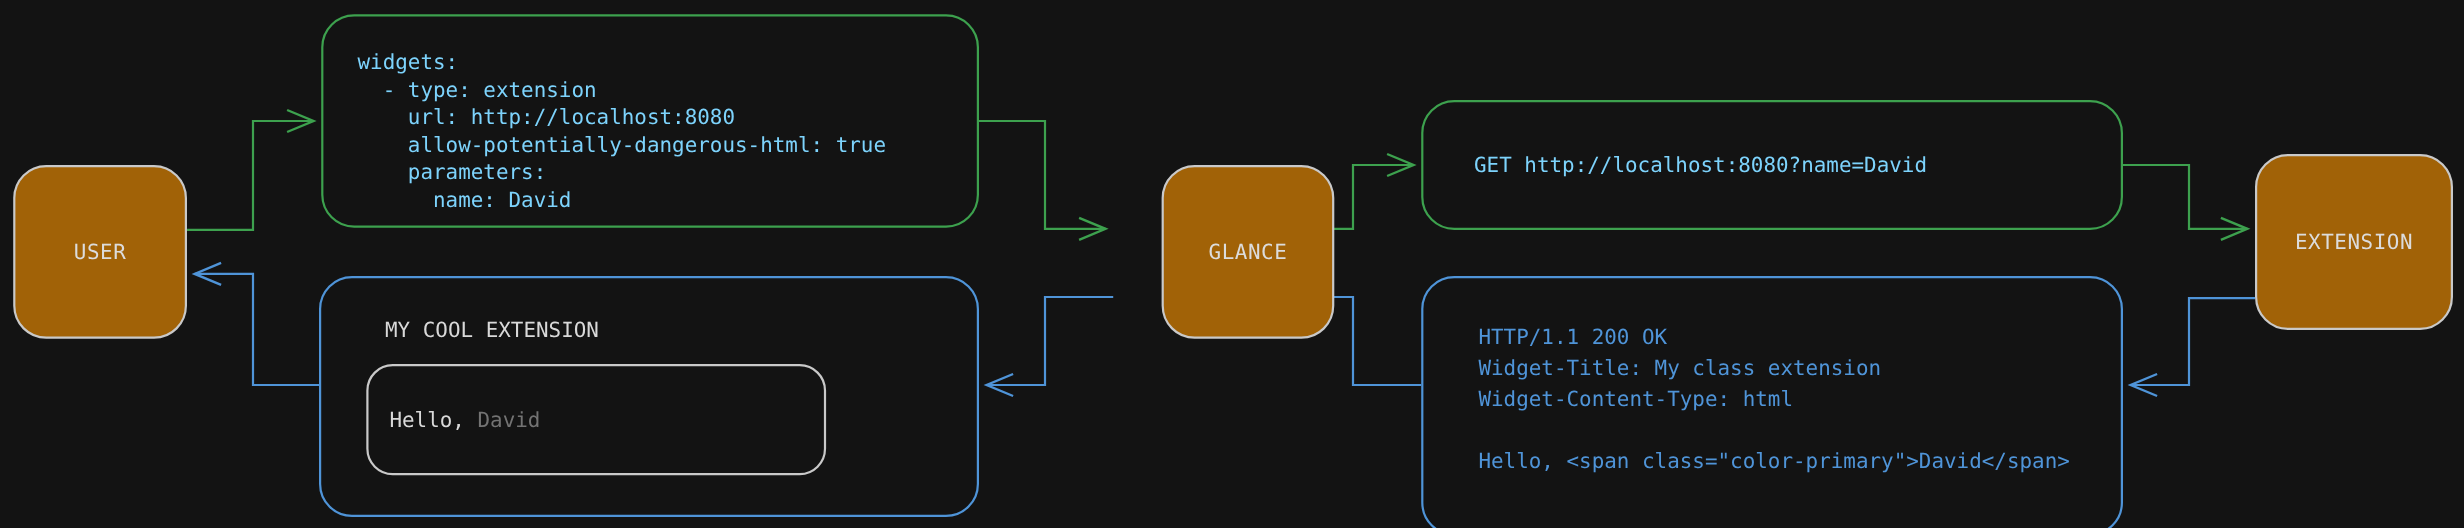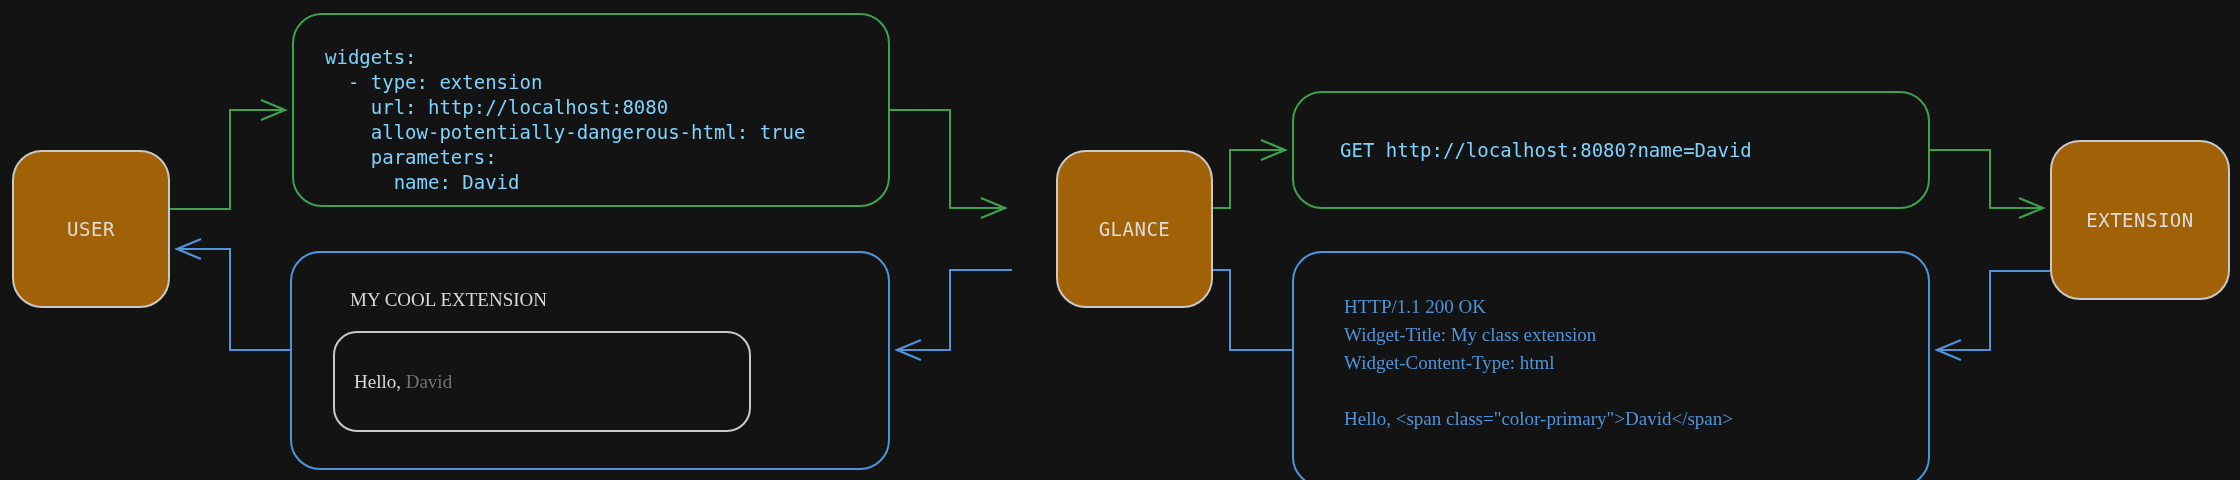--- a/index.html
+++ b/index.html
@@ -21,21 +21,21 @@
     box-sizing:border-box;
   }
   .codebox{
     position:absolute;
     border-radius:30px;
     box-sizing:border-box;
     background:#131313;
     font-size:19px;
   }
   .codebox.green{border:2px solid #3da14e;color:#7dd3fc;}
-  .codebox.blue{border:2px solid #4f94d8;color:#4f94d8;font-family:Liberation Serif, serif;}
+  .codebox.blue{border:2px solid #4f94d8;color:#4f94d8;}
   .cfg-lines{position:absolute;left:31px;top:30px;}
   .cfg-line{height:25px;line-height:25px;white-space:pre;}
   .req-text{position:absolute;left:46px;top:0;height:100%;display:flex;align-items:center;white-space:pre;}
   .rsp-lines{position:absolute;left:50px;top:40px;}
   .rsp-line{height:28px;line-height:28px;white-space:pre;min-height:28px;}
   .widget-title{
     position:absolute;left:58px;top:36px;
     color:#d9d9d9;font-size:19px;white-space:pre;
   }
   .widget-inner{

